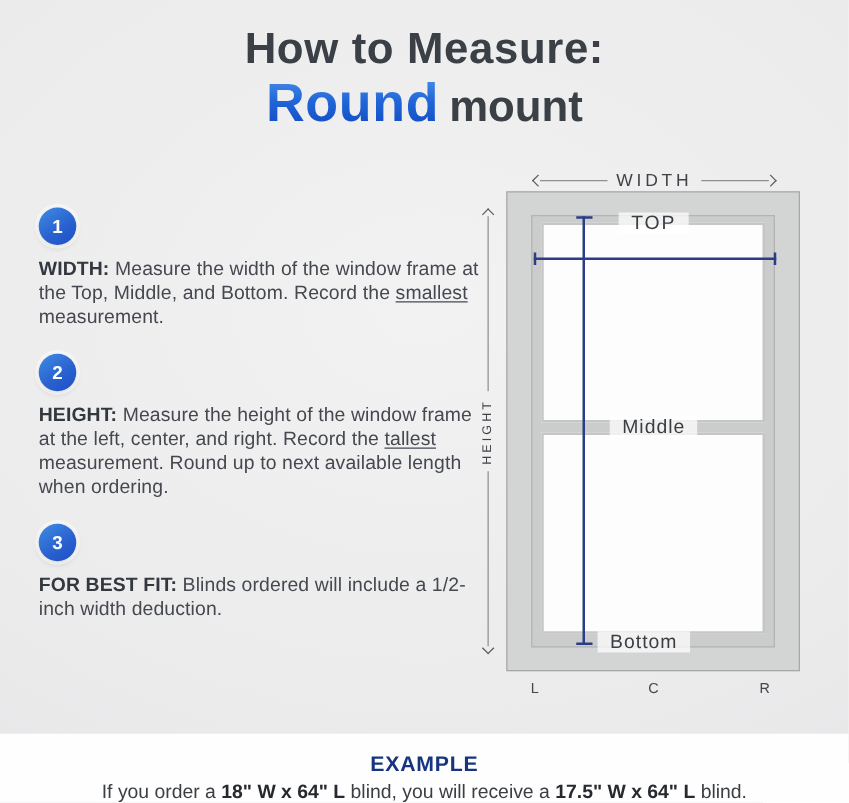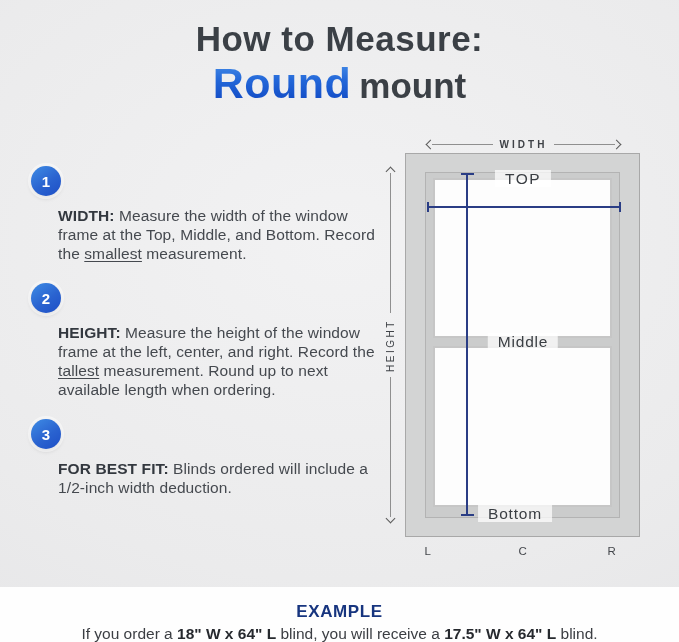--- a/index.html
+++ b/index.html
@@ -26,36 +26,36 @@
   .steps { position:absolute; left:31px; top:166px; width:352px; }
   .step { margin-bottom:20px; }
   .step-badge {
     width:30px; height:30px; border-radius:50%;
     background:linear-gradient(145deg,#3f8de5 0%, #2a63d0 55%, #1d4ec6 100%);
     color:#fff; font-size:15px; font-weight:700;
     display:flex; align-items:center; justify-content:center;
     box-shadow:0 0 0 3px rgba(255,255,255,.5), 0 2px 5px rgba(0,0,0,.18);
     margin-bottom:10px;
   }
-  .step-text { font-size:15.5px; line-height:19px; color:#45494f; letter-spacing:.1px;margin-left:27px; }
+  .step-text { font-size:15.5px; line-height:19px; color:#45494f; letter-spacing:.1px; }
   .step-lead { font-weight:700; color:#33383f; }
   .step-underline { text-decoration:underline; text-underline-offset:2px; }
 
   
   .diagram { position:absolute; left:383px; top:130px; width:296px; height:440px; }
 
   .width-arrow { position:absolute; left:44px; top:7px; width:193px; height:14px;
     display:flex; align-items:center; }
   .arrow-line { flex:1; height:1px; background:#8f8f8f; }
   .chev { width:7px; height:7px; border-left:1.5px solid #5b5b5b; border-bottom:1.5px solid #5b5b5b; flex:none; }
   .chev-left  { transform:rotate(45deg); margin-right:-2px; }
   .chev-right { transform:rotate(225deg); margin-left:-2px; }
   .chev-up    { transform:rotate(135deg); margin-bottom:-2px; }
   .chev-down  { transform:rotate(-45deg); margin-top:-2px; }
-  .arrow-label { margin:0 7px; font-size:10px; letter-spacing:3px; color:#3f4247; font-weight:700;text-align:center; }
+  .arrow-label { margin:0 7px; font-size:14px; letter-spacing:3px; color:#3f4247; font-weight:400;text-align:center; }
 
   .height-arrow { position:absolute; left:0px; top:38px; width:14px; height:354px;
     display:flex; flex-direction:column; align-items:center; }
   .arrow-vline { flex:1; width:1px; background:#8f8f8f; }
   .height-label-wrap { height:64px; display:flex; align-items:center; justify-content:center; }
   .height-label { transform:rotate(-90deg); white-space:nowrap; font-size:10px; letter-spacing:2.5px; color:#3f4247; font-weight:500; }
 
   .win-outer { position:absolute; left:22px; top:23px; width:235px; height:384px;
     background:#d3d4d4; border:1px solid #a8a8a8; }
   .win-opening { position:absolute; left:42px; top:42px; width:195px; height:346px;

